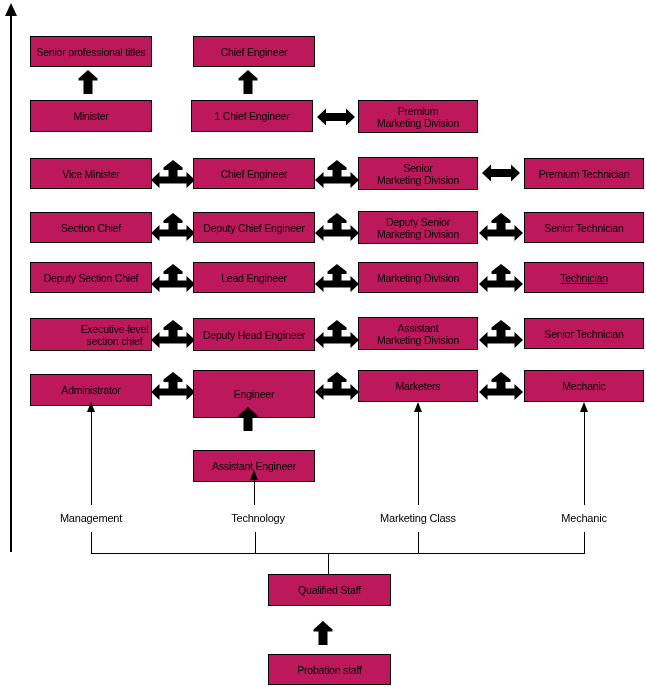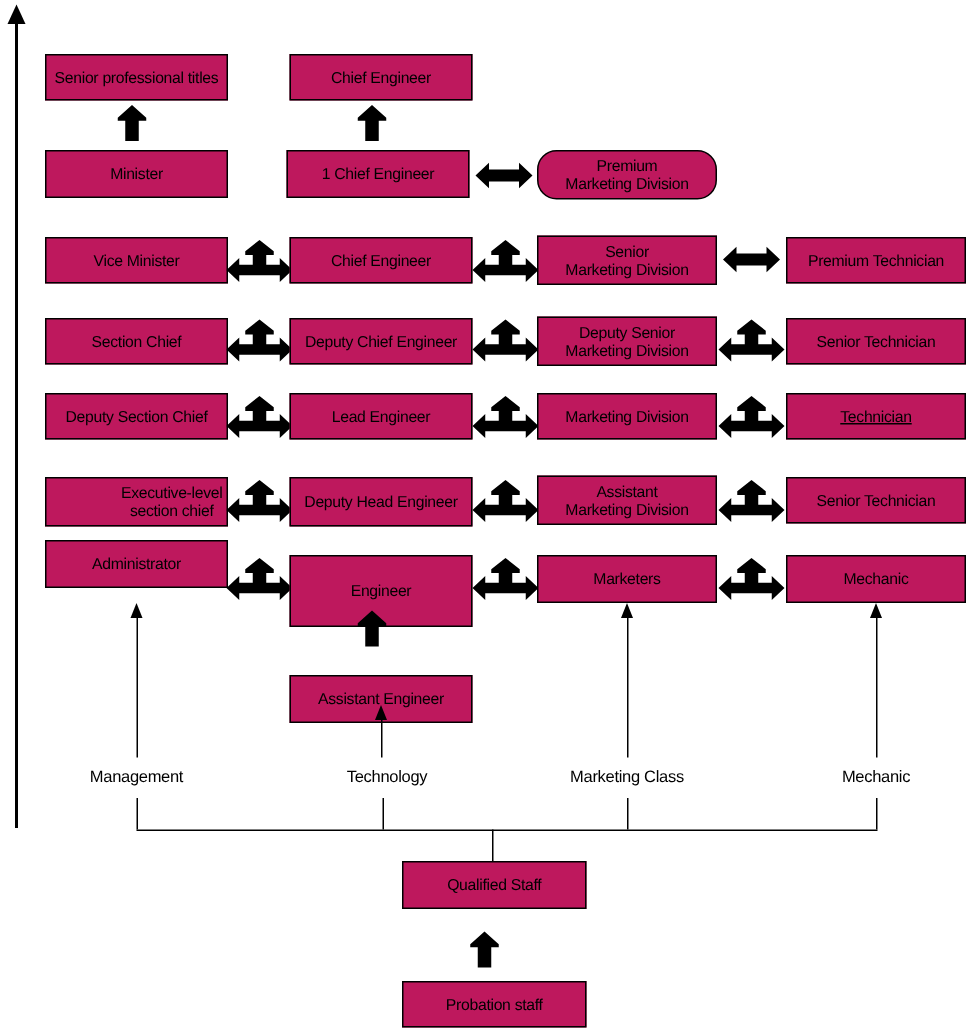--- a/index.html
+++ b/index.html
@@ -73,21 +73,21 @@
     </svg>
   <svg class="arw" style="left:237px;top:69px;width:22px;height:26px;">
       <use href="#sym-up-block"></use>
     </svg>
 
   <div class="box" style="left:30px;top:100px;width:122px;height:32px;">Minister</div>
   <div class="box" style="left:191px;top:100px;width:122px;height:32px;">1 Chief Engineer</div>
   <svg class="arw" style="left:316px;top:105px;width:40px;height:24px;">
       <use href="#sym-double-h"></use>
     </svg>
-  <div class="box" style="left:358px;top:100px;width:120px;height:33px;border-radius:13px;">Premium
+  <div class="box" style="left:358px;top:100px;width:120px;height:33px;">Premium
 Marketing Division</div>
 
   <div class="box" style="left:30px;top:158px;width:122px;height:31px;">Vice Minister</div>
   <svg class="arw" style="left:150px;top:159px;width:46px;height:32px;">
       <use href="#sym-three-way"></use>
     </svg>
   <div class="box" style="left:193px;top:158px;width:122px;height:31px;">Chief Engineer</div>
   <svg class="arw" style="left:314px;top:159px;width:46px;height:32px;">
       <use href="#sym-three-way"></use>
     </svg>
@@ -136,21 +136,21 @@
   <svg class="arw" style="left:314px;top:319px;width:46px;height:32px;">
       <use href="#sym-three-way"></use>
     </svg>
   <div class="box" style="left:358px;top:317px;width:120px;height:33px;">Assistant
 Marketing Division</div>
   <svg class="arw" style="left:478px;top:319px;width:46px;height:32px;">
       <use href="#sym-three-way"></use>
     </svg>
   <div class="box" style="left:524px;top:318px;width:120px;height:31px;">Senior Technician</div>
 
-  <div class="box" style="left:30px;top:360px;width:122px;height:32px;">Administrator</div>
+  <div class="box" style="left:30px;top:374px;width:122px;height:32px;">Administrator</div>
   <svg class="arw" style="left:150px;top:371px;width:46px;height:32px;">
       <use href="#sym-three-way"></use>
     </svg>
   <div class="box" style="left:193px;top:370px;width:122px;height:48px;">Engineer</div>
   <svg class="arw" style="left:314px;top:371px;width:46px;height:32px;">
       <use href="#sym-three-way"></use>
     </svg>
   <div class="box" style="left:358px;top:370px;width:120px;height:32px;">Marketers</div>
   <svg class="arw" style="left:478px;top:371px;width:46px;height:32px;">
       <use href="#sym-three-way"></use>

